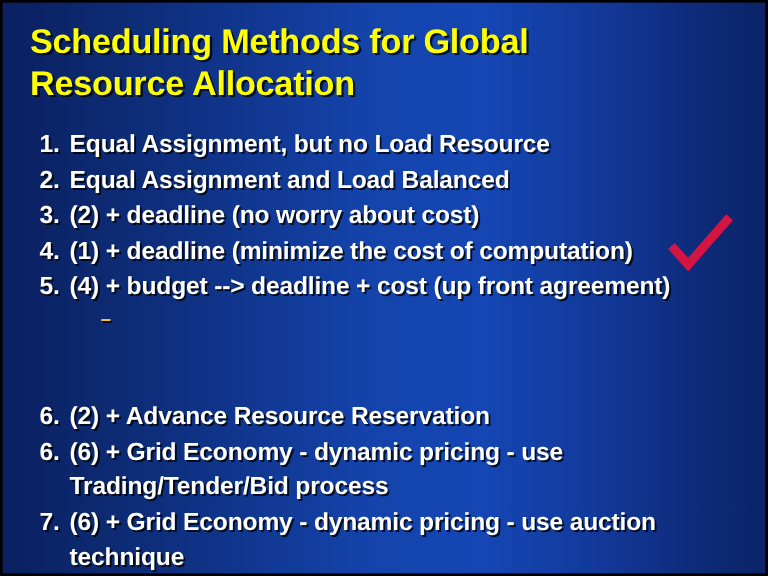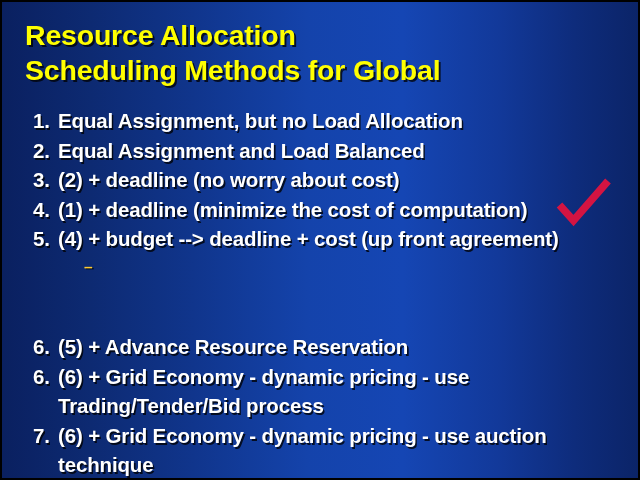--- a/index.html
+++ b/index.html
@@ -104,29 +104,29 @@
     height: 50px;
     pointer-events: none;
   }
 </style>
 </head>
 <body>
 
 <div id="slide">
 
   <div id="title-block">
+    <div class="title-line">Scheduling Methods for Global</div>
     <div class="title-line">Resource Allocation</div>
-    <div class="title-line">Scheduling Methods for Global</div>
   </div>
 
   <div id="body-block">
 
     <div class="item">
       <span class="num">1.</span>
-      <span class="txt">Equal Assignment, but no Load Allocation</span>
+      <span class="txt">Equal Assignment, but no Load Resource</span>
     </div>
 
     <div class="item">
       <span class="num">2.</span>
       <span class="txt">Equal Assignment and Load Balanced</span>
     </div>
 
     <div class="item">
       <span class="num">3.</span>
       <span class="txt">(2) + deadline (no worry about cost)</span>
@@ -141,21 +141,21 @@
       <span class="num">5.</span>
       <span class="txt">(4) + budget --&gt; deadline + cost (up front agreement)</span>
     </div>
 
     <div class="subitem">
       <span class="dash">–</span>
     </div>
 
     <div class="item">
       <span class="num">6.</span>
-      <span class="txt">(5) + Advance Resource Reservation</span>
+      <span class="txt">(2) + Advance Resource Reservation</span>
     </div>
 
     <div class="item">
       <span class="num">6.</span>
       <span class="txt">(6) + Grid Economy - dynamic pricing - use Trading/Tender/Bid process</span>
     </div>
 
     <div class="item">
       <span class="num">7.</span>
       <span class="txt">(6) + Grid Economy - dynamic pricing - use auction technique</span>

